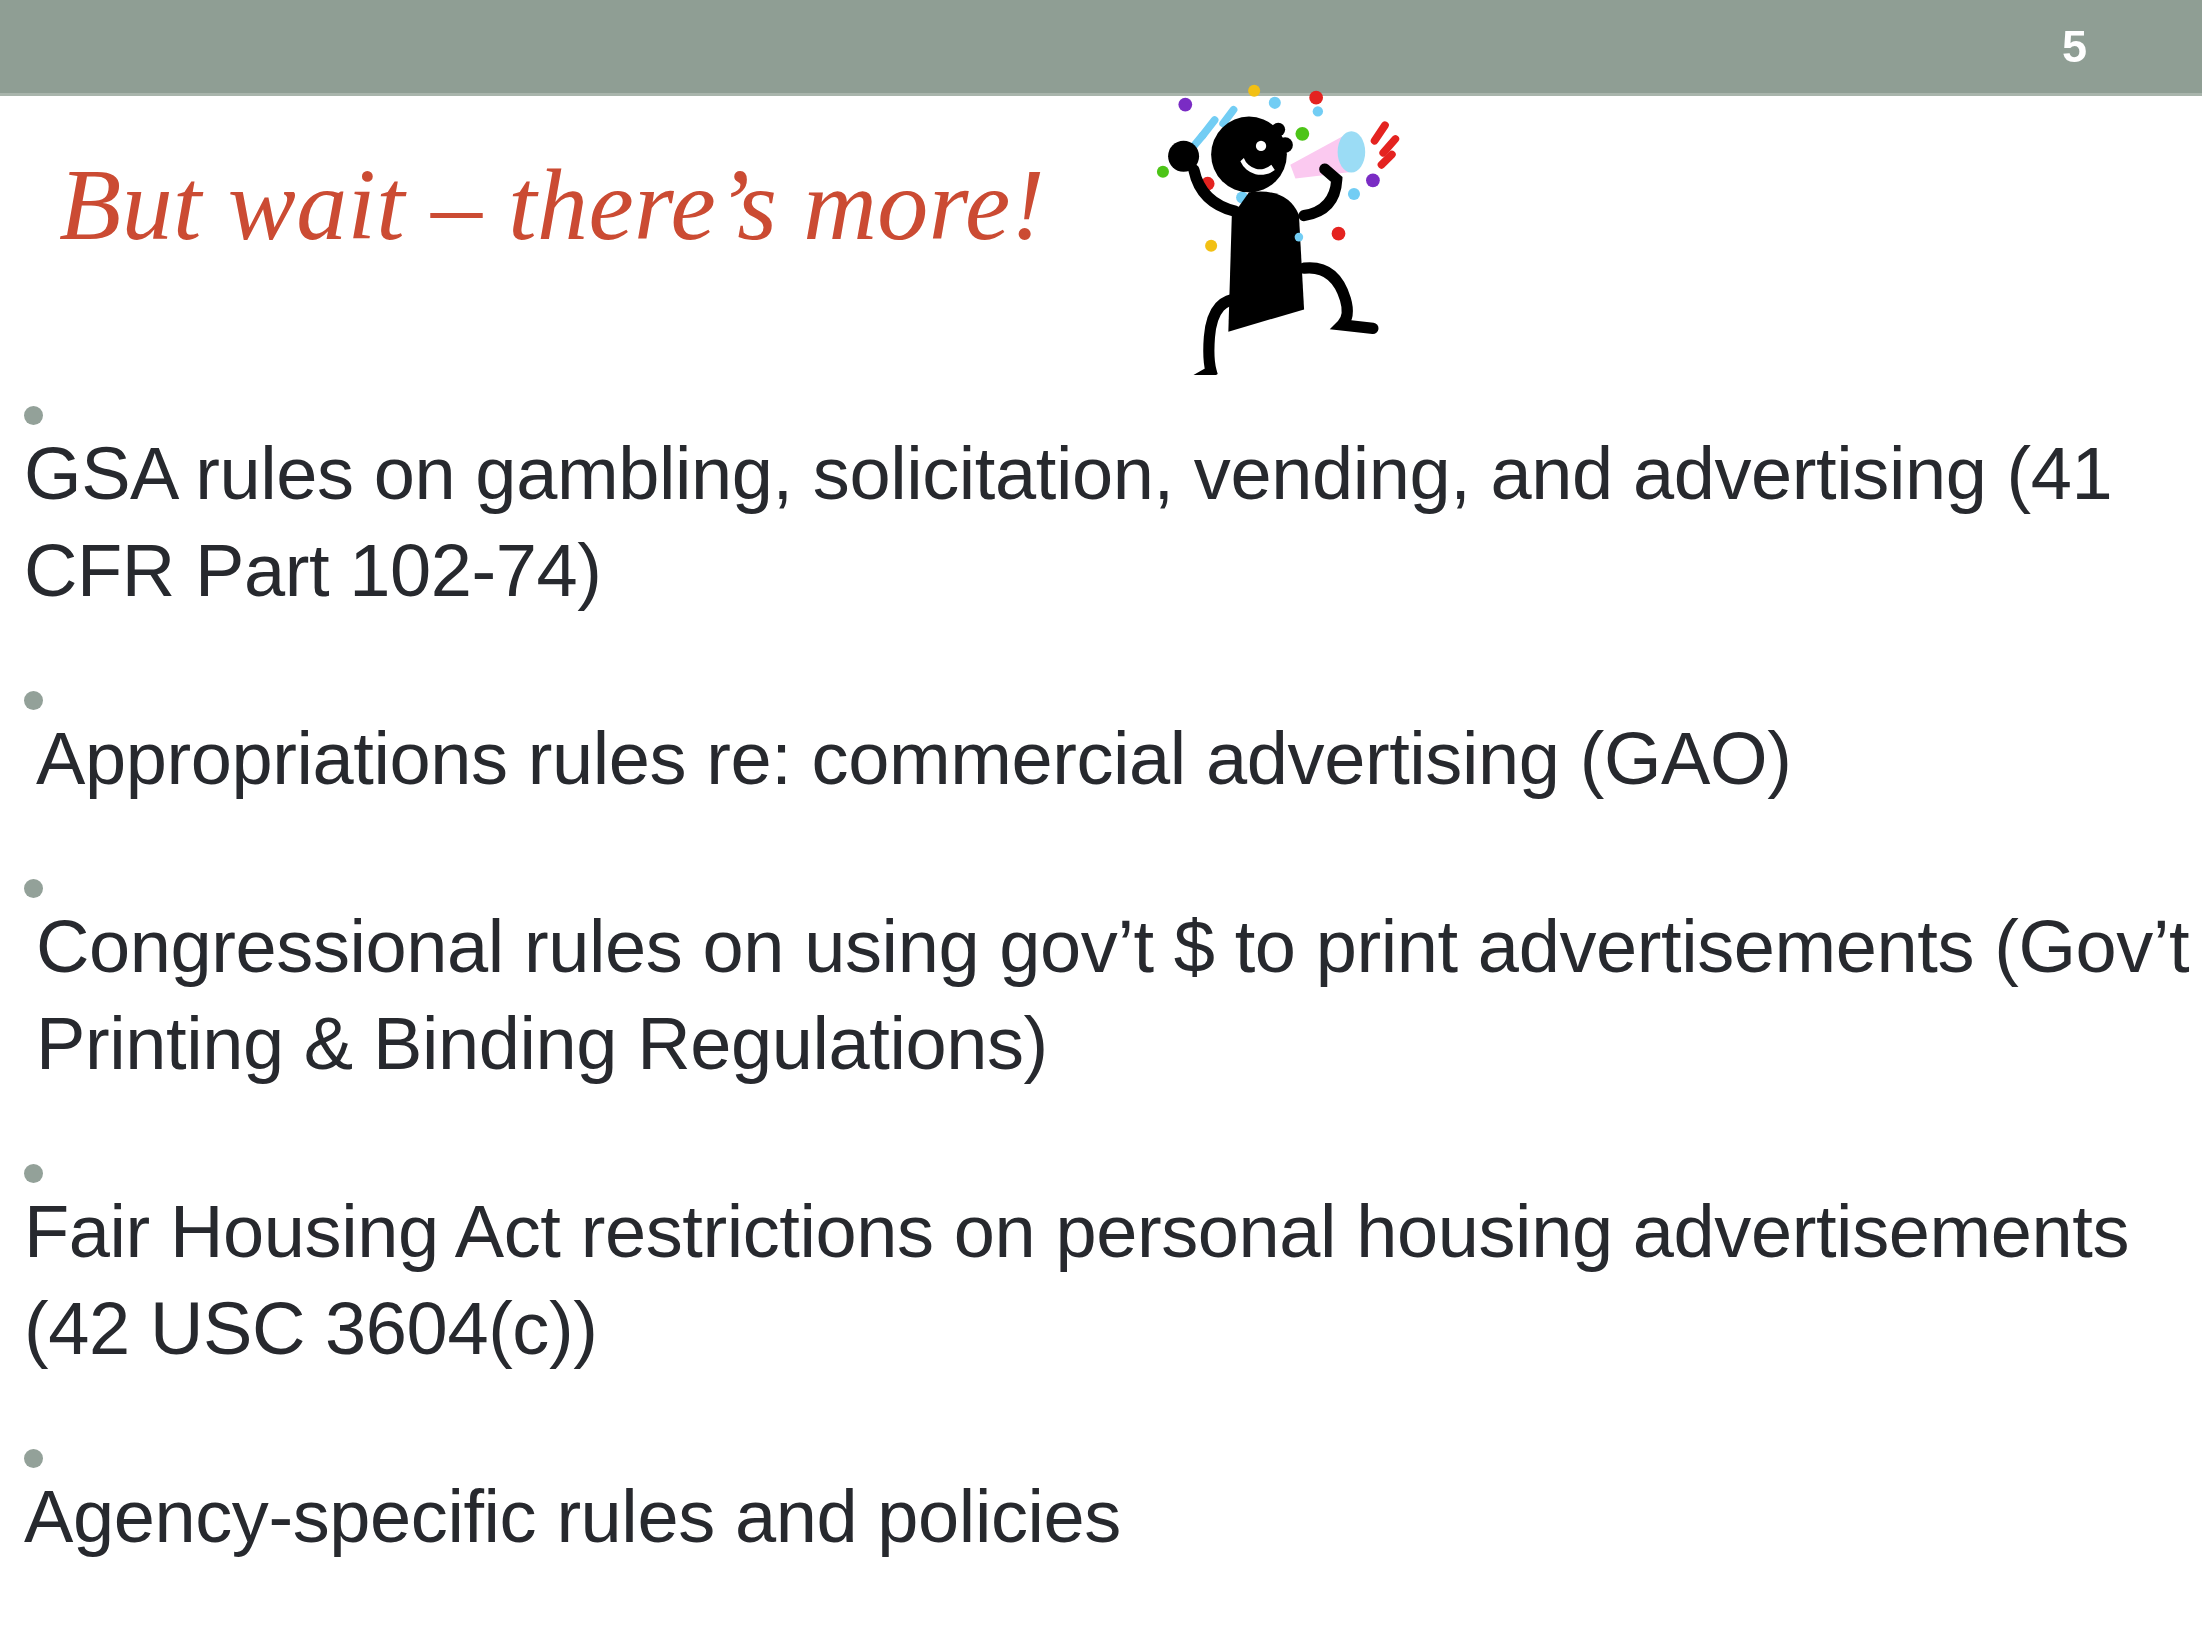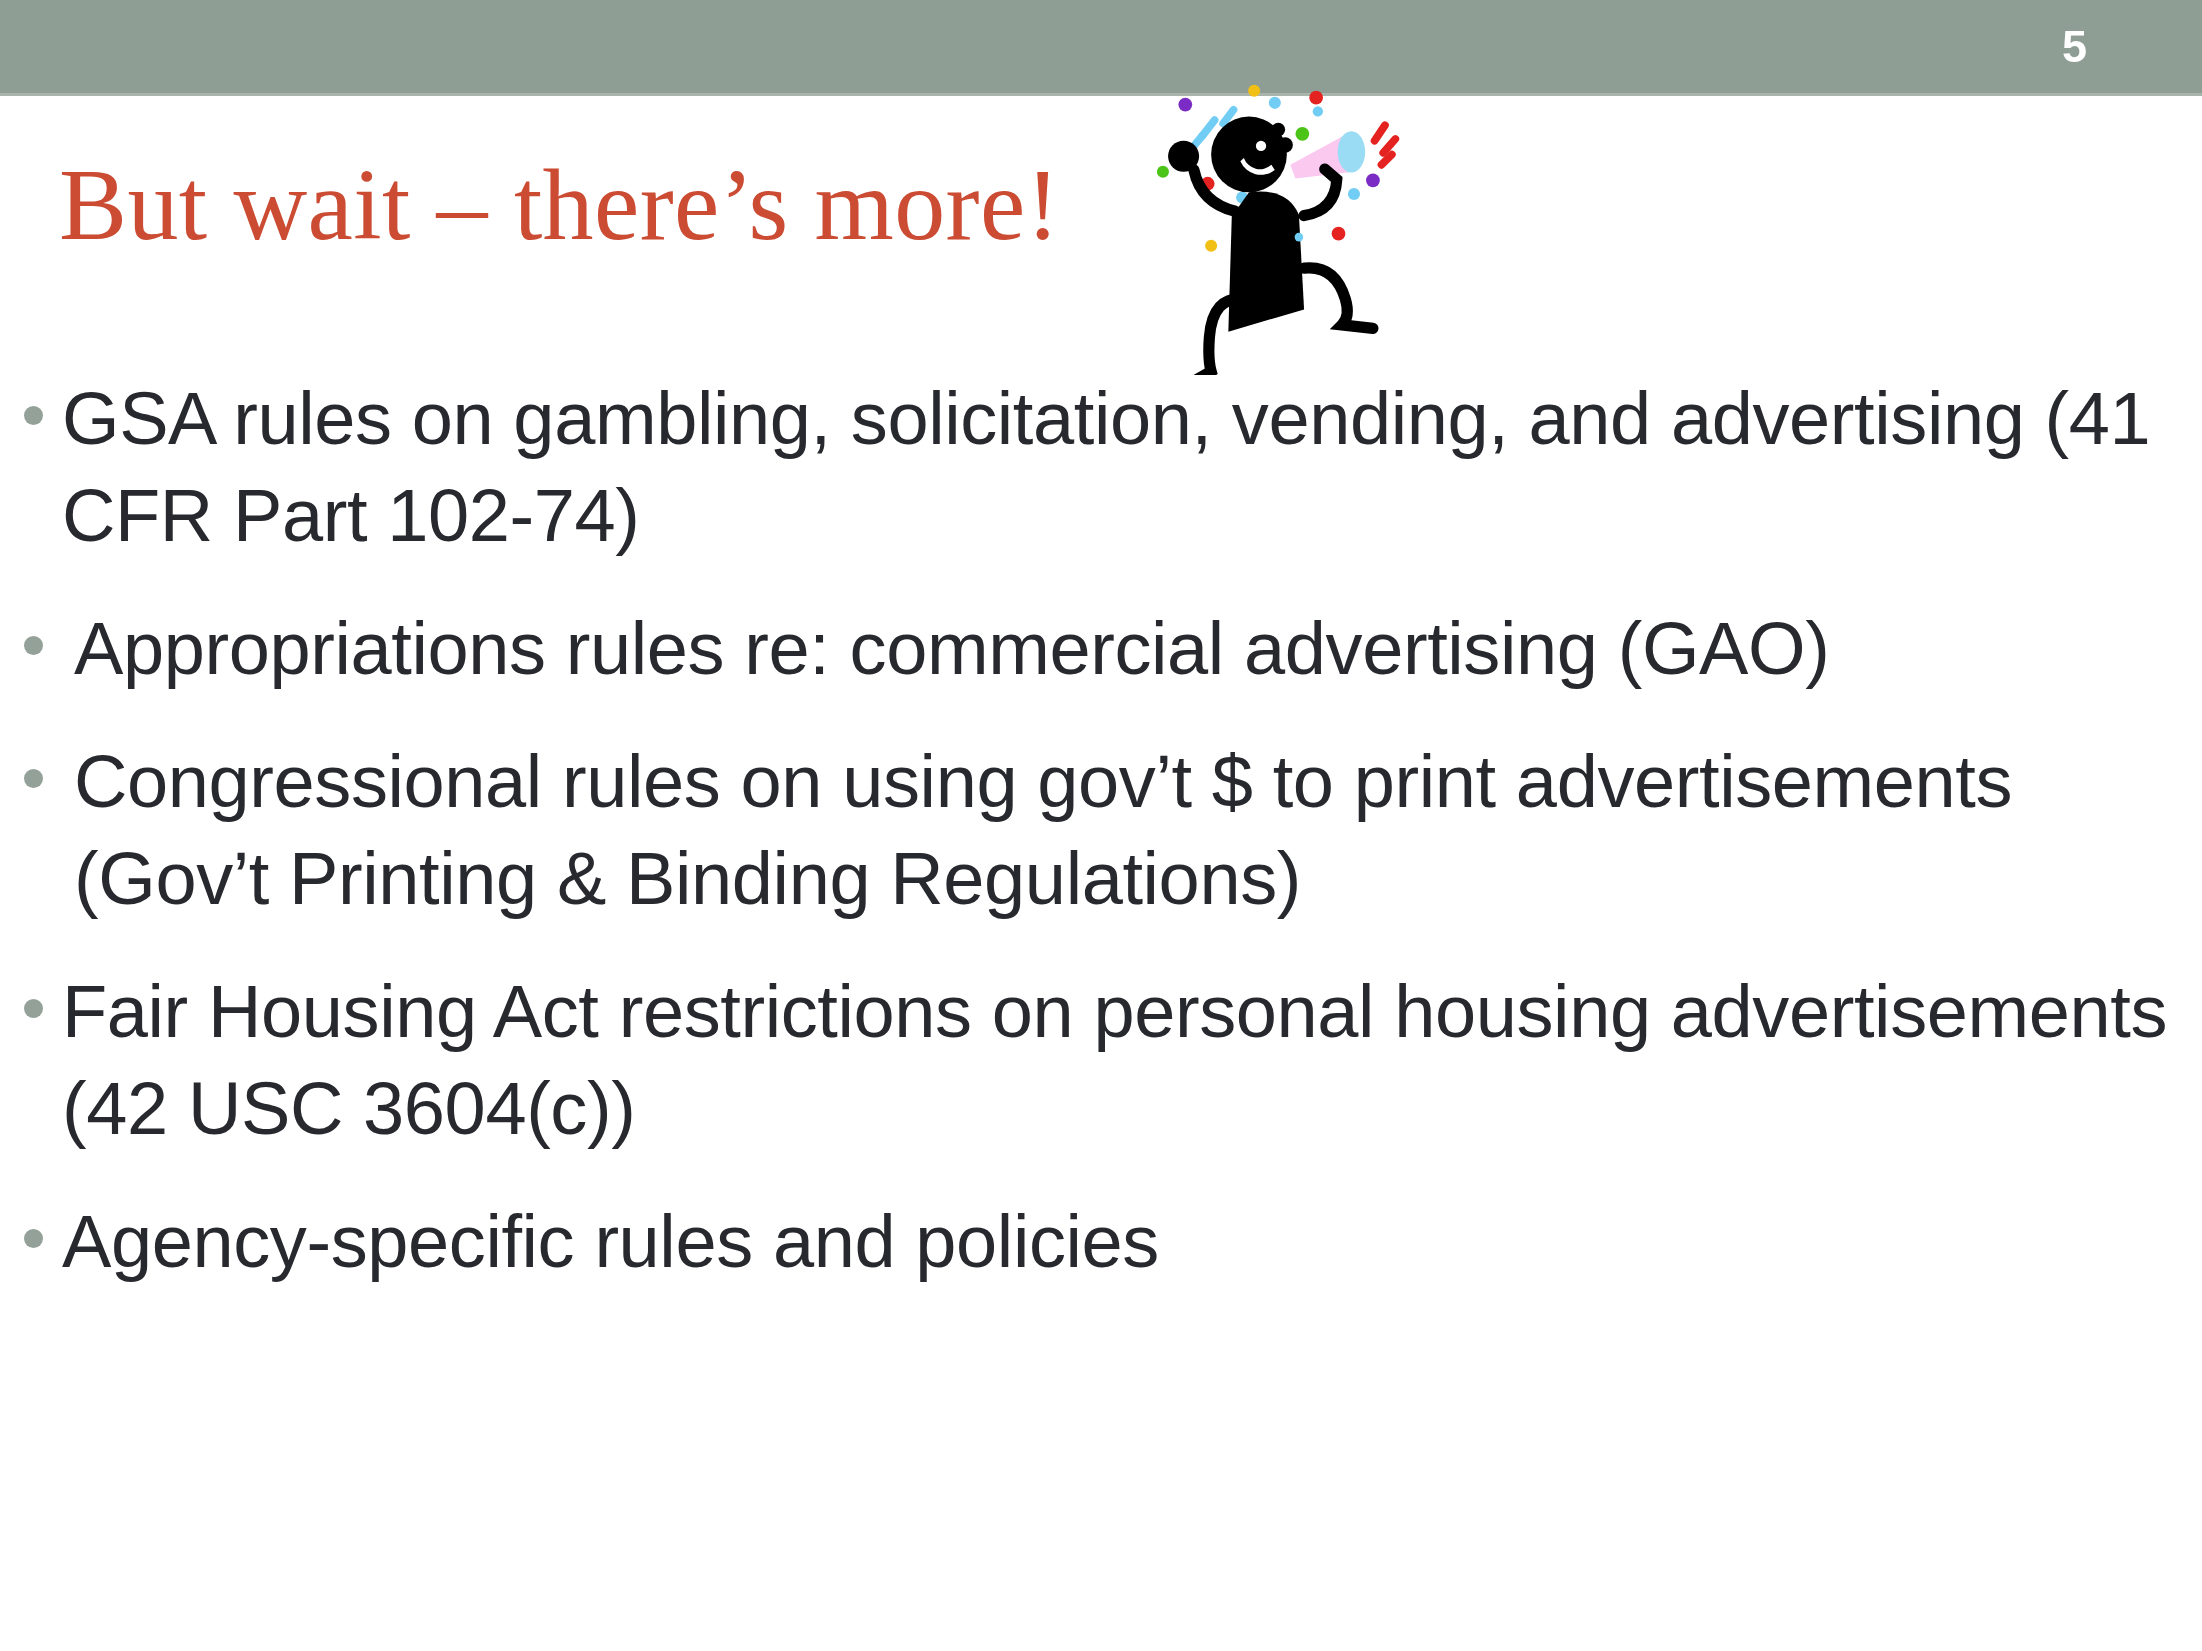--- a/index.html
+++ b/index.html
@@ -56,20 +56,21 @@
     position: absolute;
     left: 59px;
     top: 145px;
     font-family: "Liberation Serif", "DejaVu Serif", serif;
     font-size: 102px;
     font-weight: normal;
     color: #CB4B33;
     white-space: nowrap;
     line-height: 120px;
     letter-spacing: 0.4px;
+    font-style: italic;
   }
 
   
   .clipart {
     position: absolute;
     left: 1144px;
     top: 82px;
     width: 284px;
     height: 293px;
   }
@@ -81,20 +82,21 @@
     left: 0px;
     top: 370px;
     width: 2203px;
   }
   .bullet-row {
     position: relative;
     display: flex;
     align-items: flex-start;
     padding-left: 24px;
     margin-bottom: 36px;
+    flex-direction: column;
   }
   .bullet-marker {
     flex: 0 0 auto;
     width: 19px;
     height: 19px;
     border-radius: 50%;
     background: #93A199;
     margin-top: 36px;
     margin-right: 19px;
   }

